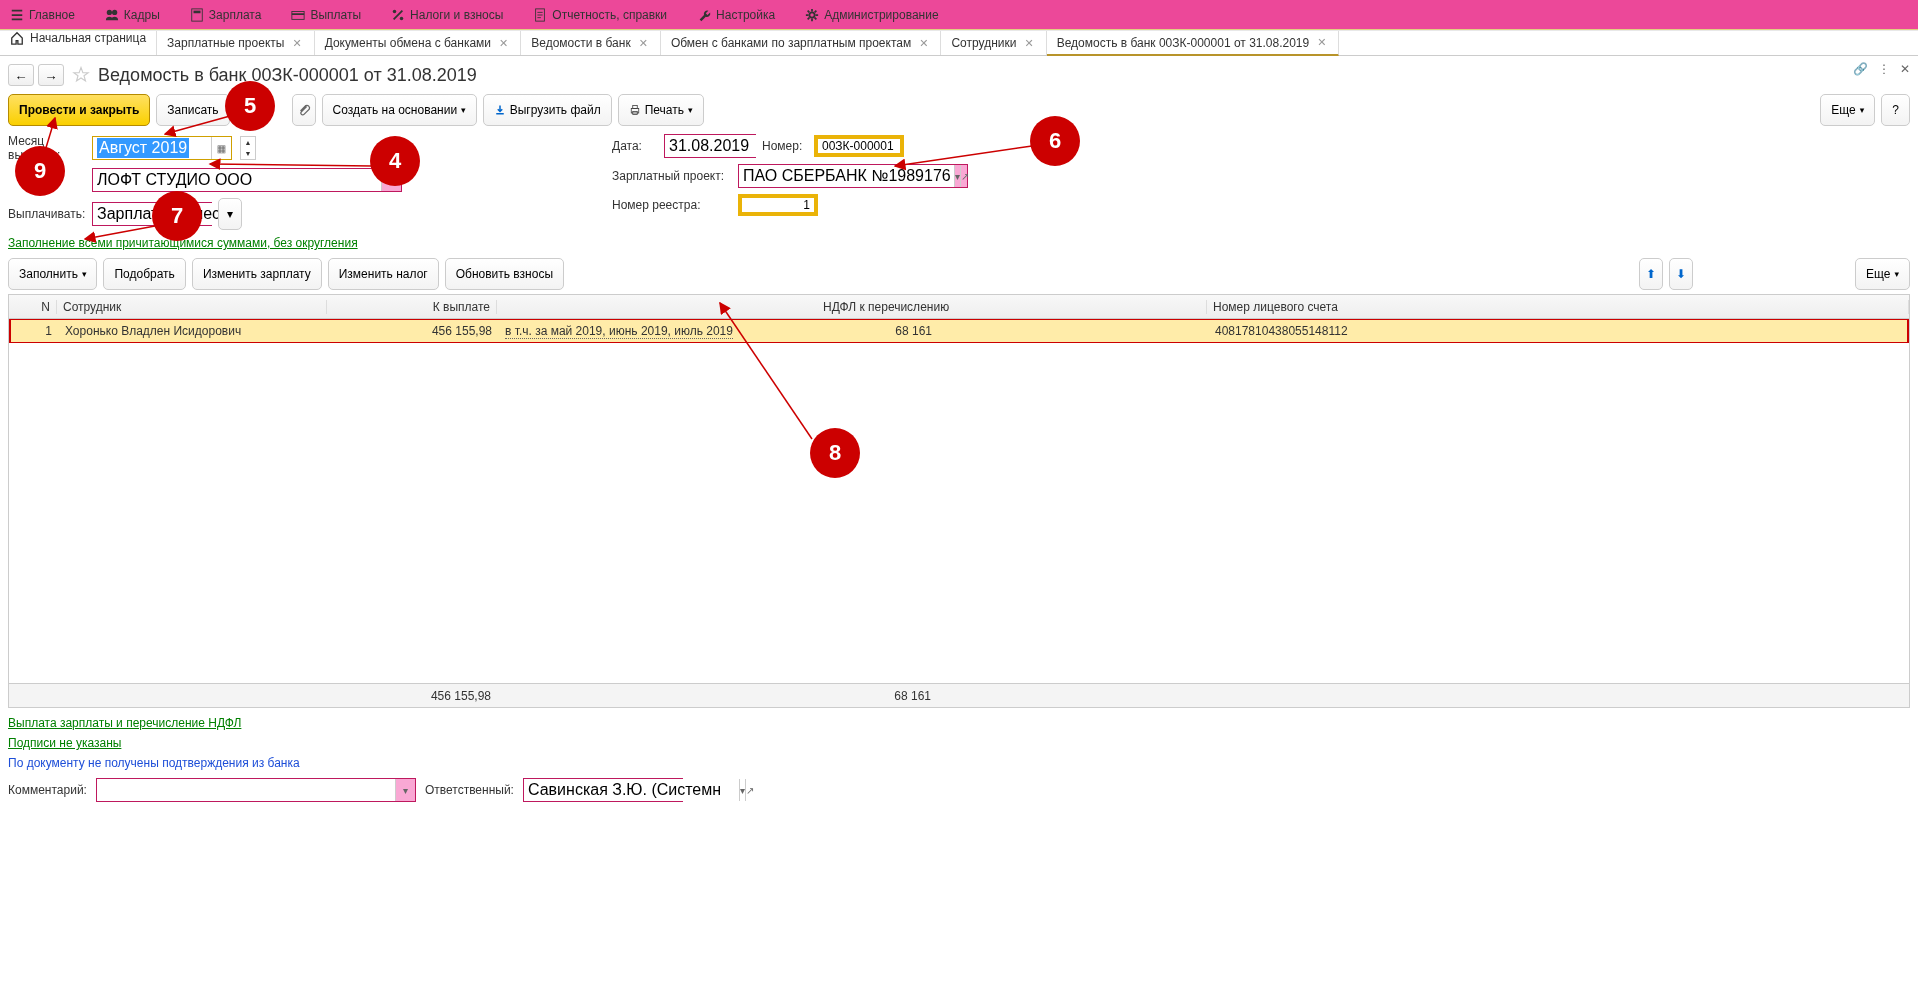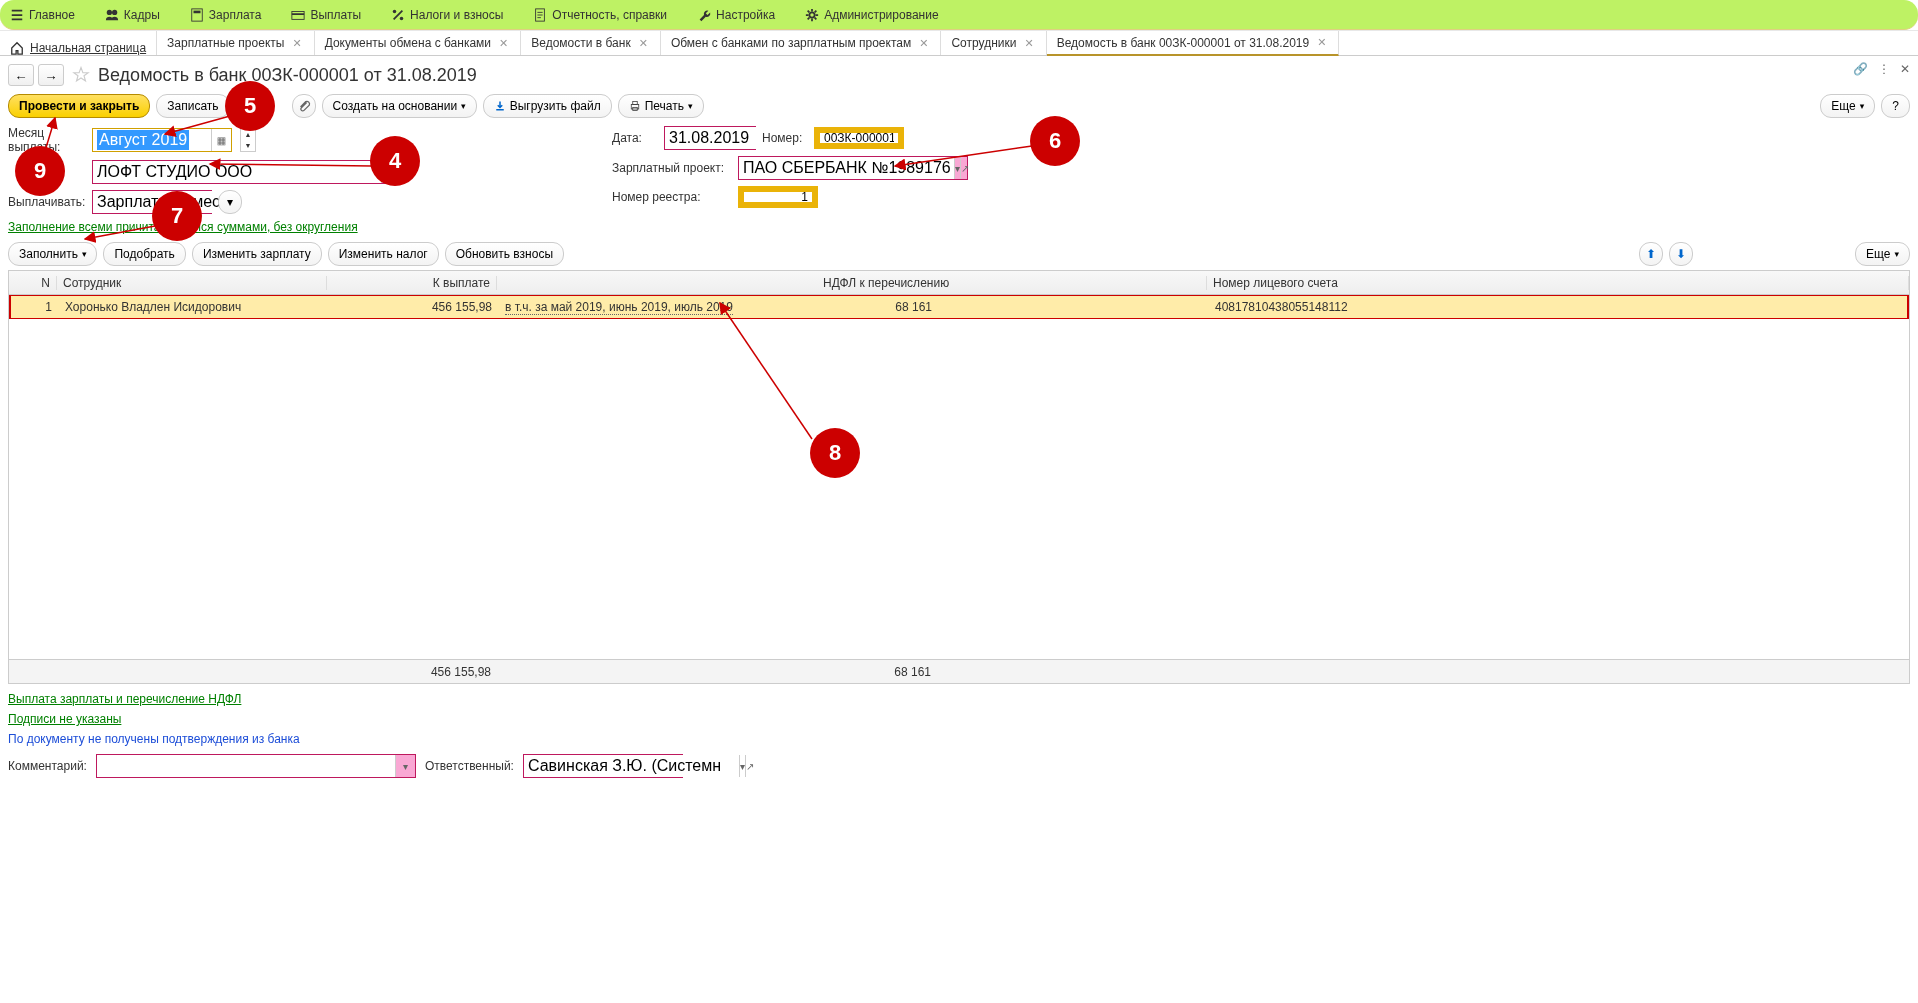--- a/index.html
+++ b/index.html
@@ -1,41 +1,41 @@
 <!DOCTYPE html>
 <html><head>
 <meta charset="utf-8">
 <style>
 * { box-sizing: border-box; margin: 0; padding: 0; }
 body { font-family: Arial, sans-serif; font-size: 12px; color: #333; background: #fff; overflow: hidden; }
-.menubar { background: #bef264; height: 30px; display: flex; align-items: center; padding: 0 4px; gap: 18px; border-bottom: 1px solid #e0d080; border-radius: 14px; }
+.menubar { background: #ec4899; height: 30px; display: flex; align-items: center; padding: 0 4px; gap: 18px; border-bottom: 1px solid #e0d080; }
 .menubar-item { display: flex; align-items: center; gap: 5px; cursor: pointer; padding: 4px 6px; color: #333; }
 .menu-icon { width: 14px; height: 14px; display: inline-block; }
 .tabbar { background: #fff; height: 26px; display: flex; align-items: stretch; border-bottom: 1px solid #ccc; border-top: 1px solid #e8e8e8; }
 .tab { display: flex; align-items: center; padding: 0 10px; border-right: 1px solid #ddd; cursor: pointer; background: #fff; gap: 6px; font-size: 12px; }
 .tab.active { background: #fff; border-bottom: 2px solid #b8942a; margin-bottom: -1px; }
 .tab-close { color: #999; cursor: pointer; font-size: 11px; padding: 0 2px; }
-.home-tab { padding: 0 10px; display: flex; align-items: flex-end; gap: 6px; border-right: 1px solid #ddd; text-decoration: underline; }
+.home-tab { padding: 0 10px; display: flex; align-items: flex-start; gap: 6px; border-right: 1px solid #ddd; }
 .content { padding: 6px 8px 0 8px; position: relative; }
 .toolbar-nav { display: flex; align-items: center; gap: 4px; height: 26px; margin-bottom: 4px; }
 .nav-btn { width: 26px; height: 22px; border: 1px solid #ccc; background: linear-gradient(#fff,#f0f0f0); cursor: pointer; display: flex; align-items: center; justify-content: center; border-radius: 3px; }
 .star-icon { width: 18px; height: 18px; margin: 0 4px; color: #ccc; }
 .page-title { font-size: 18px; font-weight: normal; }
 .top-right { position: absolute; right: 8px; top: 6px; display: flex; gap: 10px; align-items: center; color: #666; }
 .top-right span { cursor: pointer; }
 .action-bar { display: flex; gap: 6px; align-items: center; margin: 6px 0 8px 0; position: relative; }
-.btn { height: 24px; padding: 0 10px; border: 1px solid #ccc; background: linear-gradient(#fff,#f3f3f3); border-radius: 11px; cursor: pointer; font-size: 12px; display: inline-flex; align-items: center; gap: 4px; }
+.btn { height: 32px; padding: 0 10px; border: 1px solid #ccc; background: linear-gradient(#fff,#f3f3f3); border-radius: 5px; cursor: pointer; font-size: 12px; display: inline-flex; align-items: center; gap: 4px; }
 .btn-yellow { background: linear-gradient(#ffe062,#fad000); border-color: #b58b00; font-weight: bold; }
 .btn-icon { width: 24px; padding: 0; justify-content: center; }
 .action-right { position: absolute; right: 0; display: flex; gap: 6px; }
 .form-area { display: flex; gap: 60px; }
 .form-col { display: flex; flex-direction: column; gap: 6px; }
 .form-row { display: flex; align-items: center; gap: 6px; }
 .form-label { width: 78px; color: #333; }
-.input { height: 22px; border: 6px solid #eab308; padding: 0 4px; font-size: 12px; background: #fff; }
+.input { height: 22px; border: 4px solid #eab308; padding: 0 4px; font-size: 12px; background: #fff; }
 .input-wrap { display: flex; border: 1px solid #be185d; height: 24px; background: #f9a8d4; }
 .input-wrap.highlight { border: 1px solid #d0a000; background: #fff; }
 .input-wrap .inner { flex: 1; border: none; padding: 0 4px; outline: none; font-size: 16px; }
 .input-wrap .sel { background: #3399ff; color: #fff; padding: 1px 2px; }
 .input-addon { width: 20px; border-left: 1px solid #ccc; display: flex; align-items: center; justify-content: center; cursor: pointer; color: #666; font-size: 10px; }
 .spin-group { display: flex; flex-direction: column; border: 1px solid #ccc; margin-left: 2px; }
 .spin-btn { width: 14px; height: 11px; font-size: 7px; display: flex; align-items: center; justify-content: center; cursor: pointer; }
 .link { color: #008000; text-decoration: underline; cursor: pointer; font-size: 12px; }
 .table-toolbar { display: flex; gap: 6px; margin: 8px 0 4px 0; position: relative; }
 .table-toolbar-right { position: absolute; right: 0; display: flex; gap: 6px; }

